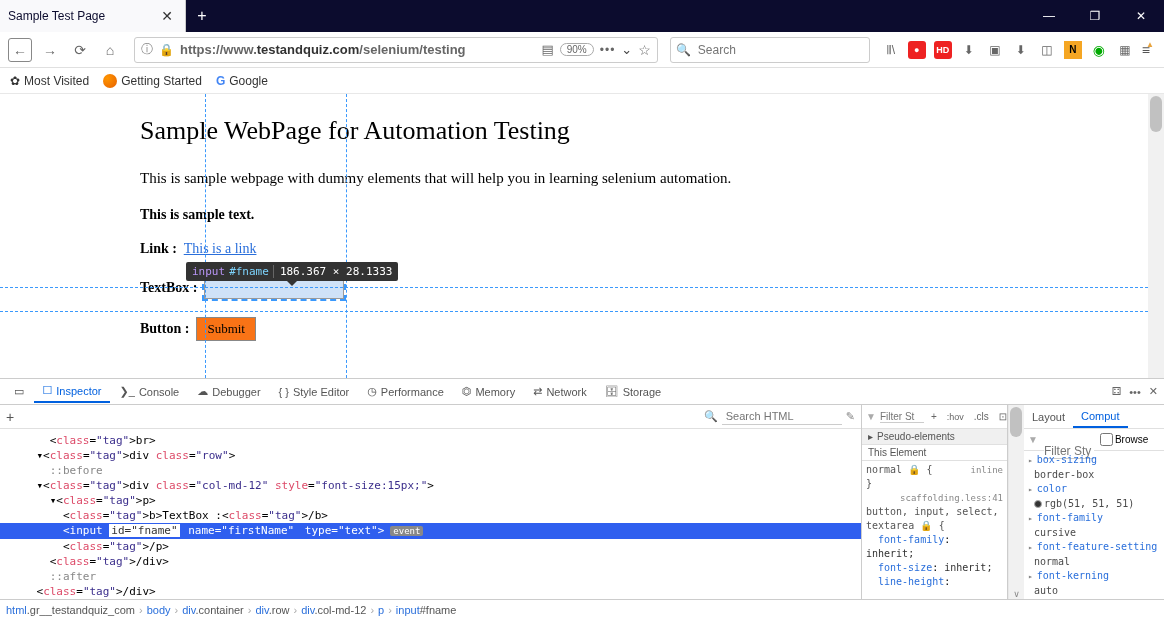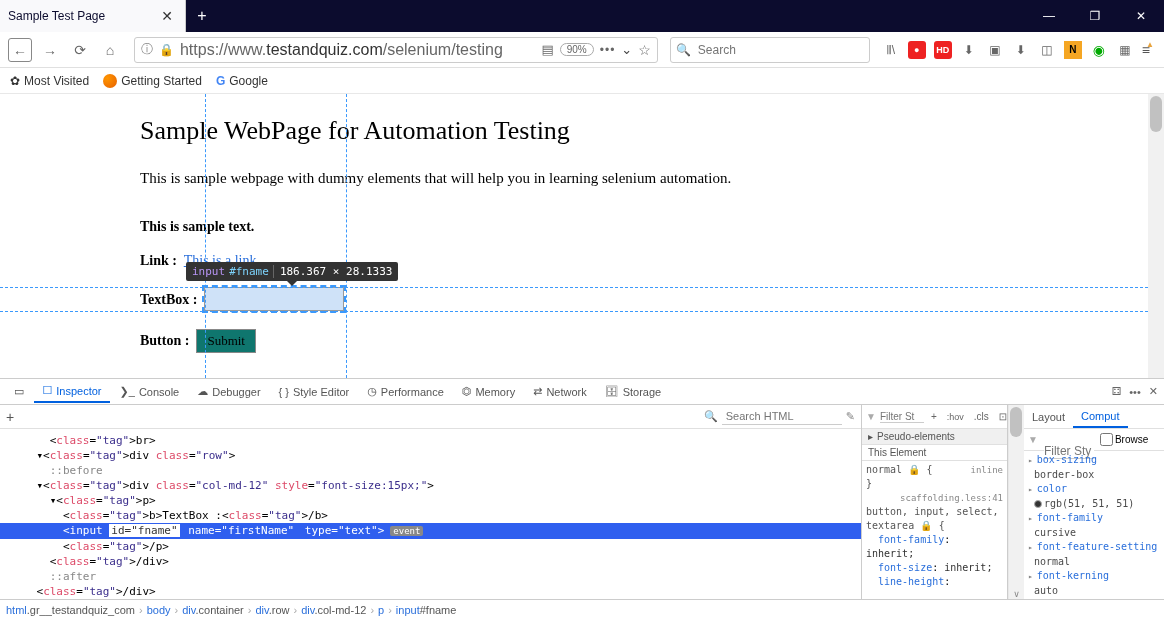--- a/index.html
+++ b/index.html
@@ -12,21 +12,21 @@
 .tab-close { font-size: 14px; color: #333; padding: 0 4px; }
 .tab-new { color: #fff; width: 32px; display: flex; align-items: center; justify-content: center; font-size: 16px; }
 .win-controls { margin-left: auto; display: flex; align-items: center; color: #fff; }
 .win-btn { width: 46px; display: flex; align-items: center; justify-content: center; font-size: 12px; height: 32px; }
 
 .nav-bar { height: 36px; display: flex; align-items: center; padding: 0 8px; gap: 6px; border-bottom: 1px solid #e0e0e0; }
 .nav-btn { width: 24px; height: 24px; display: flex; align-items: center; justify-content: center; font-size: 14px; color: #666; border-radius: 3px; border: 1px solid transparent; }
 .nav-btn.circled { border: 1px solid #888; border-radius: 3px; }
 .url-bar { flex: 1; display: flex; align-items: center; border: 1px solid #ccc; height: 26px; border-radius: 3px; margin: 0 6px; padding: 0 6px; gap: 6px; }
 .lock { color: #12bc00; font-size: 12px; }
-.url-text { flex: 1; color: #666; font-size: 16px; white-space: nowrap; overflow: hidden; }
+.url-text { flex: 1; color: #666; font-size: 13px; white-space: nowrap; overflow: hidden; font-weight: bold; }
 .url-text .host { color: #333; }
 .zoom-badge { border: 1px solid #aaa; border-radius: 8px; padding: 0 6px; font-size: 10px; color: #666; }
 .reader-icon { color: #666; font-size: 13px; }
 .dots { color: #666; letter-spacing: 1px; }
 .pocket { color: #444; font-size: 13px; }
 .star { color: #666; font-size: 14px; }
 .search-box { display: flex; align-items: center; border: 1px solid #ccc; height: 26px; border-radius: 3px; padding: 0 6px; width: 200px; gap: 6px; }
 .search-box input { border: none; outline: none; flex: 1; font-size: 12px; }
 .toolbar-icons { display: flex; align-items: center; gap: 8px; padding: 0 6px; }
 .ti { width: 18px; height: 18px; display: flex; align-items: center; justify-content: center; font-size: 12px; }
@@ -42,26 +42,26 @@
 .bm-item { display: flex; align-items: center; gap: 4px; }
 .bm-icon { font-size: 12px; }
 .ff-icon { width: 14px; height: 14px; background: radial-gradient(circle at 30% 30%, #ff9500, #e66000); border-radius: 50%; }
 
 
 .content-wrap { position: relative; height: 285px; overflow: hidden; border-bottom: 1px solid #ccc; }
 .content-scroll { position: absolute; right: 0; top: 0; width: 16px; height: 100%; background: #f1f1f1; }
 .thumb { position: absolute; right: 2px; top: 2px; width: 12px; height: 36px; background: #c1c1c1; border-radius: 6px; }
 .page { font-family: "Comic Sans MS", cursive; padding: 10px 140px; position: relative; }
 .page h1 { font-size: 26px; font-weight: normal; text-align: left; margin: 12px 0 24px; }
-.page .lead { font-size: 15px; margin-bottom: 32px; }
+.page .lead { font-size: 15px; margin-bottom: 20px; }
 .page .line { font-size: 14px; margin-bottom: 18px; }
 .page .line b { font-weight: bold; }
 .link-a { color: #2a6fdb; }
 .tb-input { width: 140px; height: 24px; border: 1px solid #999; background: #cfe2f8; outline: 2px dashed #3b99fc; outline-offset: 0; }
-.submit-btn { background: #0f766e; border: 1px solid #888; padding: 3px 10px; font-family: inherit; font-size: 13px; }
+.submit-btn { background: #f97316; border: 1px solid #888; padding: 3px 10px; font-family: inherit; font-size: 13px; }
 
 
 .guide-h { position: absolute; left: 0; right: 16px; border-top: 1px dashed #3b99fc; }
 .guide-v { position: absolute; top: 0; bottom: 0; border-left: 1px dashed #3b99fc; }
 .tooltip-box { position: absolute; background: #333; color: #fff; font-size: 11px; padding: 3px 6px; border-radius: 2px; display: flex; gap: 4px; align-items: center; font-family: monospace; }
 .tooltip-box .tag { color: #b794f4; }
 .tooltip-box .id { color: #7dd3fc; }
 .tooltip-box::after { content: ""; position: absolute; bottom: -5px; left: 50%; margin-left: -5px; border: 5px solid transparent; border-top-color: #333; border-bottom: none; }
 
 

